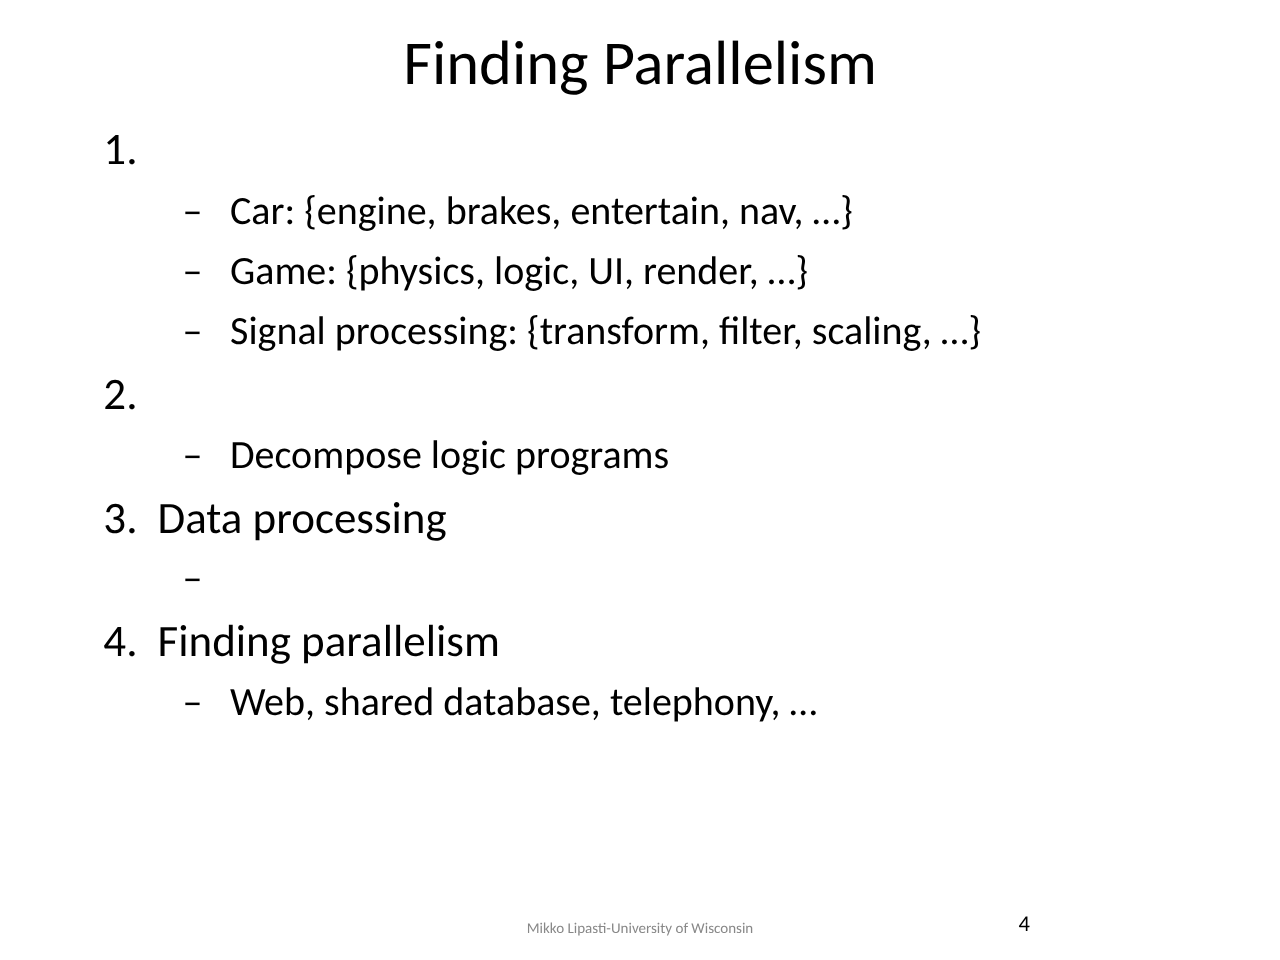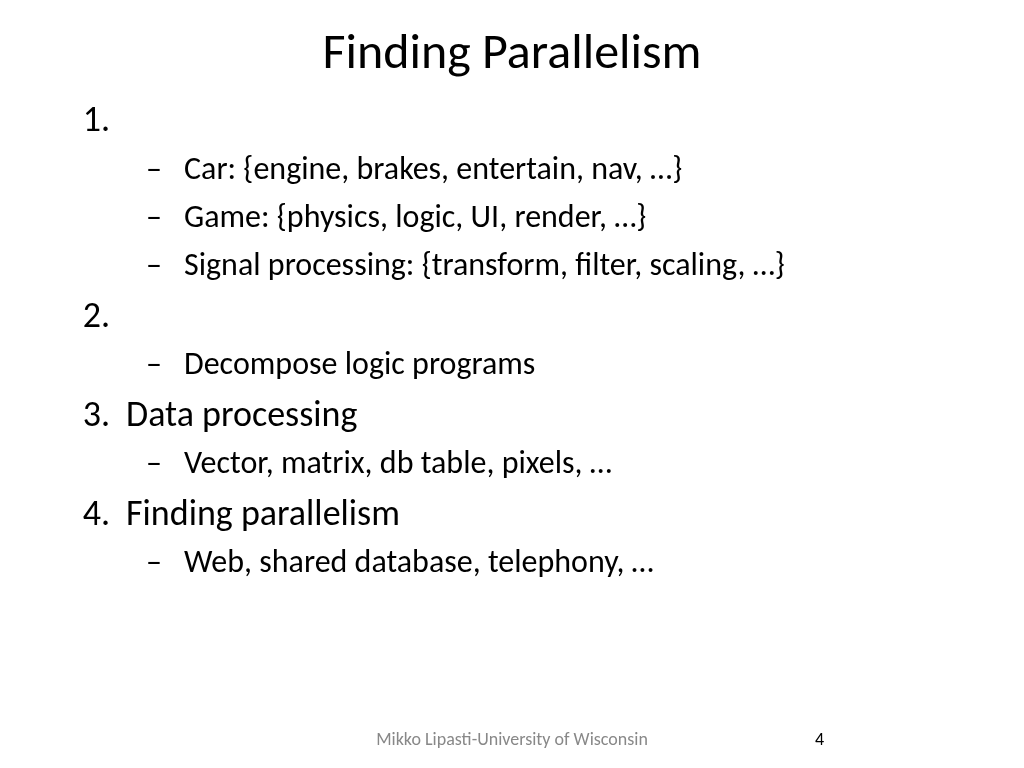--- a/index.html
+++ b/index.html
@@ -50,21 +50,21 @@
       min-width: 42px;
       padding-right: 8px;
       padding-left: 4px;
     }
     .footer {
       position: absolute;
       bottom: 18px;
       left: 0;
       width: 100%;
       text-align: center;
-      font-size: 18px;
+      font-size: 12px;
       color: #888;
     }
     .page-num {
       position: absolute;
       bottom: 18px;
       right: 200px;
       font-size: 18px;
       color: #000;
     }
   </style>
@@ -98,21 +98,20 @@
       <span class="dash">–</span>
       <span>Decompose logic programs</span>
     </div>
 
     <div class="item-l1">
       <span class="num">3.</span>
       <span>Data processing</span>
     </div>
     <div class="item-l2">
       <span class="dash">–</span>
-      <span>Vector, matrix, db table, pixels, …</span>
     </div>
 
     <div class="item-l1">
       <span class="num">4.</span>
       <span>Finding parallelism</span>
     </div>
     <div class="item-l2">
       <span class="dash">–</span>
       <span>Web, shared database, telephony, …</span>
     </div>

